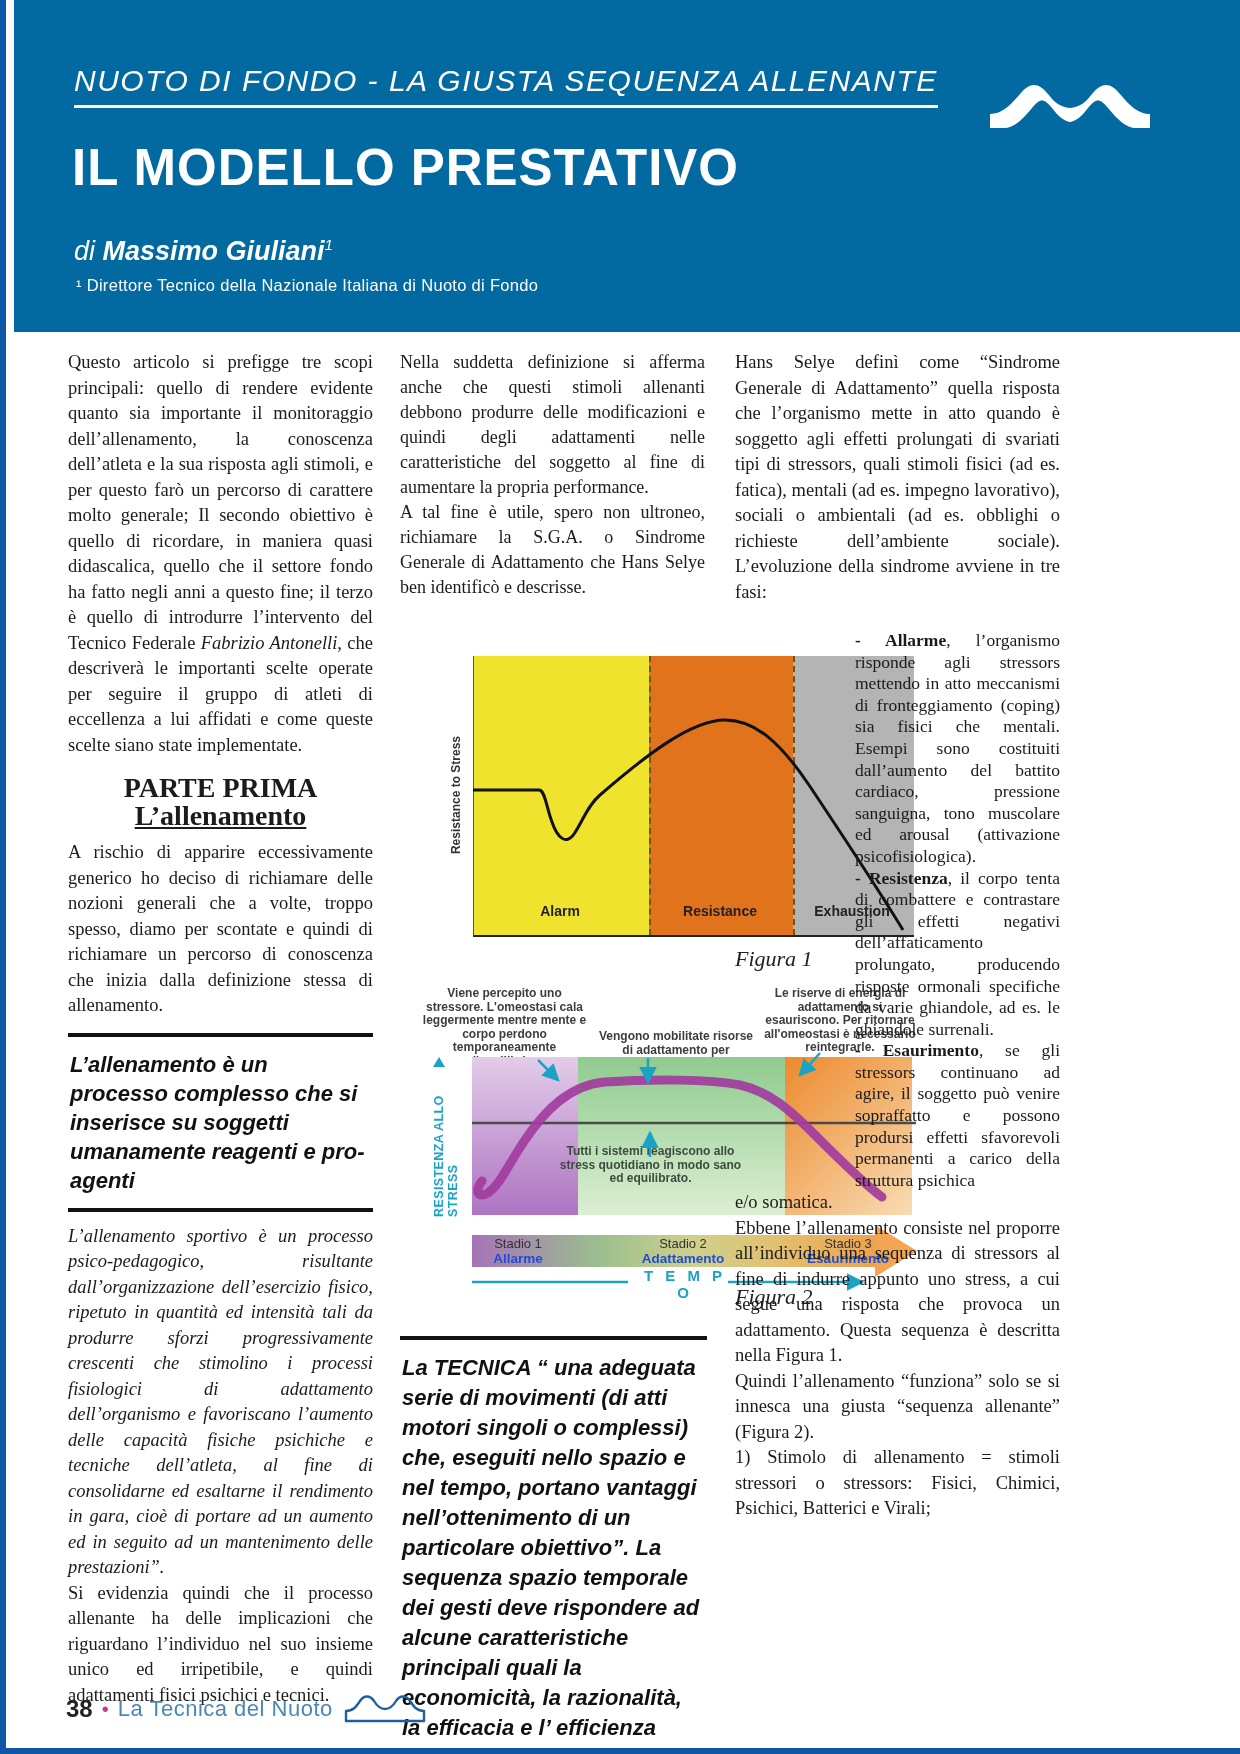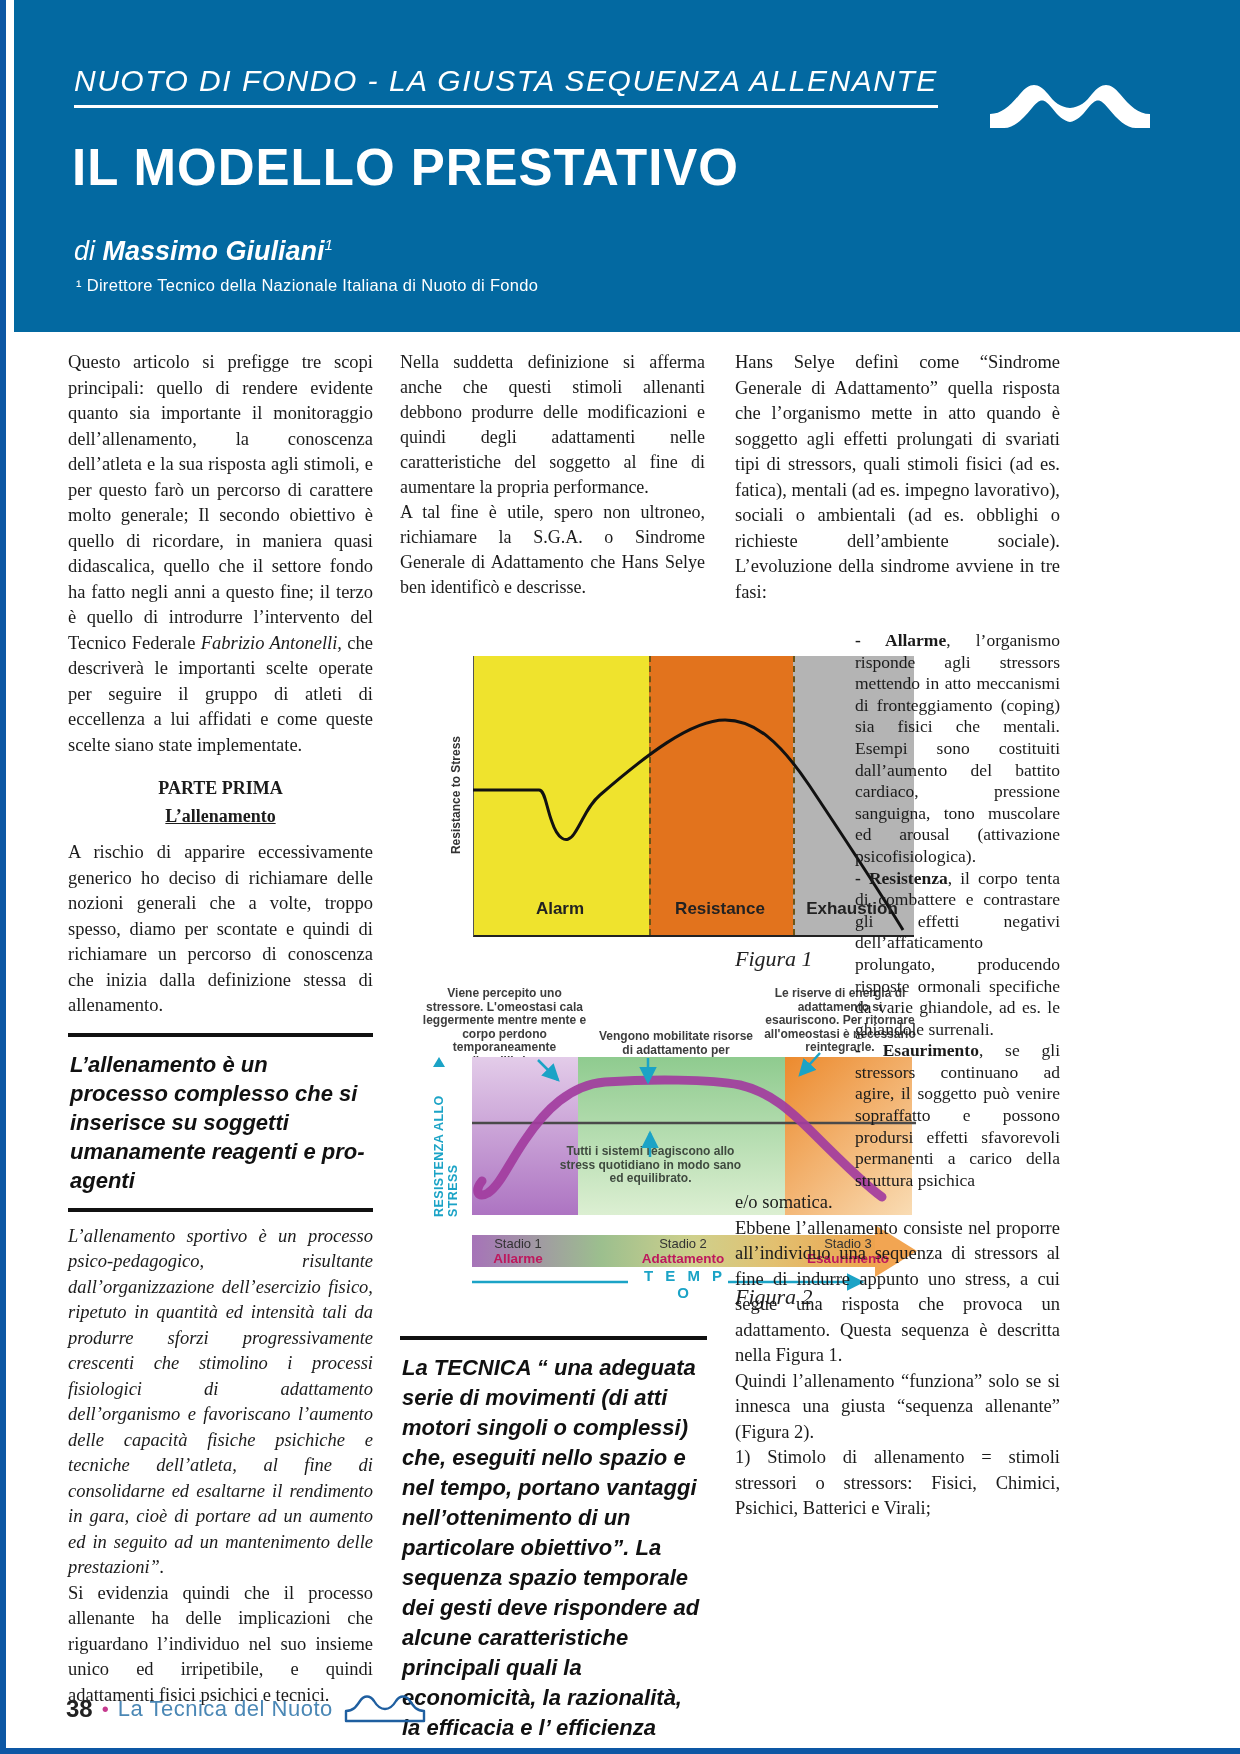--- a/index.html
+++ b/index.html
@@ -24,41 +24,41 @@
   
   .col{position:absolute;text-align:justify;font-size:18.5px;line-height:25.5px;}
   .col p{margin:0 0 0 0;}
   #col1{left:68px;top:350px;width:305px;}
   #col2{left:400px;top:350px;width:305px;font-size:18px;line-height:25px;}
   #col3-top{left:735px;top:350px;width:325px;}
   #col3-bullets{left:855px;top:630px;width:205px;text-align:justify;font-size:17.5px;line-height:21.6px;}
   #col3-bullets p{margin:0;}
   #col3-bottom{left:735px;top:1190px;width:325px;}
   .ital{font-style:italic;}
-  .part-heading{text-align:center;font-weight:bold;font-size:18px;line-height:28px;margin:16px 0 10px 0;}
+  .part-heading{text-align:center;font-weight:bold;font-size:28px;line-height:28px;margin:16px 0 10px 0;}
   .part-heading .ul{text-decoration:underline;}
 
   
   .callout{border-top:4px solid #111;border-bottom:4px solid #111;padding:13px 2px;
            text-align:left;font-family:"Liberation Sans",sans-serif;font-weight:bold;font-style:italic;
            font-size:22px;line-height:29px;color:#111;}
   #callout1{margin:14px 0 12px 0;}
   #callout2{position:absolute;left:400px;top:1336px;width:303px;line-height:30px;}
 
   
   #fig1{position:absolute;left:425px;top:656px;width:492px;height:279px;font-family:"Liberation Sans",sans-serif;}
   #fig1 .ylab{position:absolute;left:24px;top:0;height:100%;display:flex;align-items:center;}
   #fig1 .ylab span{writing-mode:vertical-rl;transform:rotate(180deg);font-size:12px;font-weight:bold;color:#333;}
   #fig1 .plot{position:absolute;left:48px;top:0;width:440px;height:279px;border-left:1px solid #555;
               border-bottom:2px solid #222;display:flex;}
   #fig1 .z1{width:175px;}
   #fig1 .z2{width:144px;border-left:2px dashed #6b5518;box-sizing:border-box;}
   #fig1 .z3{width:121px;border-left:2px dashed #6b5518;box-sizing:border-box;}
   #fig1 svg.curve{position:absolute;left:48px;top:0;}
-  #fig1 .zlabel{position:absolute;bottom:16px;font-size:17px;font-weight:bold;color:#222;transform:translateX(-50%);text-align:right;}
+  #fig1 .zlabel{position:absolute;bottom:16px;font-size:14px;font-weight:bold;color:#222;transform:translateX(-50%);text-align:right;}
   .fig-caption{position:absolute;left:735px;width:182px;text-align:left;font-style:italic;font-size:22px;color:#222;}
 
   
   #fig2{position:absolute;left:420px;top:985px;width:500px;height:330px;font-family:"Liberation Sans",sans-serif;}
   #fig2 .ann{position:absolute;top:2px;font-size:12px;line-height:13.5px;font-weight:bold;color:#3d3d3d;text-align:center;}
   #fig2 .panel{position:absolute;left:52px;top:72px;width:440px;height:158px;display:flex;}
   #fig2 .p1{width:106px;background:linear-gradient(to bottom,#e3cce9,#ad74c2);}
   #fig2 .p2{width:207px;background:linear-gradient(to bottom,#8fcb8f,#dcefd2);}
   #fig2 .p3{width:127px;background:linear-gradient(135deg,#ec8a2d,#f9dcb4);}
   #fig2 .ylab2{position:absolute;left:12px;top:86px;height:146px;display:flex;align-items:center;}
@@ -66,21 +66,21 @@
                     color:#1ba3c6;letter-spacing:.4px;}
   #fig2 .yarrow{position:absolute;left:13px;top:72px;width:0;height:0;
                 border-left:6px solid transparent;border-right:6px solid transparent;border-bottom:10px solid #1ba3c6;}
   #fig2 .inner-note{position:absolute;left:138px;top:160px;width:185px;text-align:center;
                     font-size:12px;line-height:13.5px;font-weight:bold;color:#3f4a3f;}
   #fig2 .stagebar{position:absolute;left:52px;top:250px;width:403px;height:32px;
                   background:linear-gradient(to right,#a673b8,#9cbf8e 32%,#cfd08c 55%,#e2c070 75%,#eda34e);}
   #fig2 .stagearrow{position:absolute;left:455px;top:240px;width:0;height:0;
                     border-top:26px solid transparent;border-bottom:26px solid transparent;border-left:42px solid #f2a552;}
   #fig2 .stage{position:absolute;top:251px;width:140px;text-align:center;font-size:13px;line-height:15px;color:#333;}
-  #fig2 .stage b{font-size:13.5px;color:#be185d;}
+  #fig2 .stage b{font-size:13.5px;color:#1d4ed8;}
   #fig2 .tempo{position:absolute;left:215px;top:282px;width:100px;text-align:center;
                color:#1ba3c6;font-weight:bold;font-size:15px;letter-spacing:4px;}
   #fig2 svg.overlay{position:absolute;left:0;top:0;}
 
   
   #footer{position:absolute;left:66px;top:1694px;display:flex;align-items:center;gap:9px;
           font-family:"Liberation Sans",sans-serif;}
   #footer .pnum{font-weight:bold;font-size:24px;color:#222;}
   #footer .dot{color:#c63a8e;font-size:20px;}
   #footer .mag{color:#4a87b5;font-size:22px;letter-spacing:.5px;}

